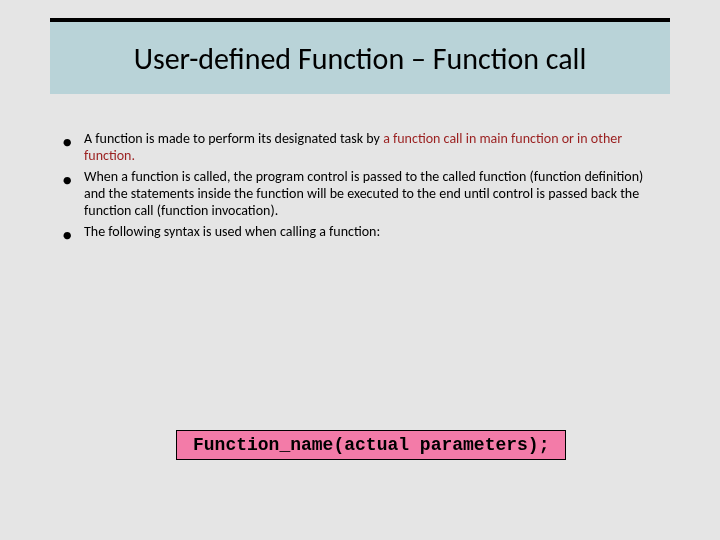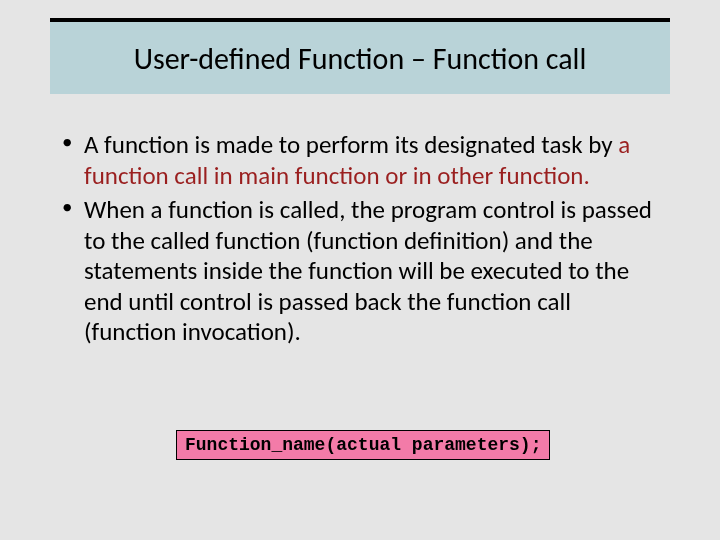--- a/index.html
+++ b/index.html
@@ -26,40 +26,40 @@
   .body {
     position: absolute;
     top: 130px;
     left: 54px;
     right: 54px;
   }
   ul { list-style: none; }
   li.bullet {
     position: relative;
     padding-left: 30px;
-    font-size: 25px;
+    font-size: 14px;
     line-height: 1.22;
     color: #000;
     margin-bottom: 4px;
   }
   li.bullet::before {
     content: "•";
     position: absolute;
     left: 8px;
     top: 0;
     font-size: 21px;
   }
   .highlight { color: #9a1f1f; }
   .syntax-box {
     position: absolute;
     top: 430px;
     left: 176px;
     background: #f37ba8;
     border: 1px solid #000;
-    padding: 4px 8px;
+    padding: 4px 16px;
     font-family: "Courier New", monospace;
     font-size: 18px;
     font-weight: bold;
     color: #000;
   }
 </style>
 </head>
 <body>
 
 <div class="slide">
@@ -68,19 +68,22 @@
   </div>
 
   <div class="body">
     <ul>
       <li class="bullet">
         <span>A function is made to perform its designated task by </span><span class="highlight">a function call in main function or in other function.</span><span></span>
       </li>
       <li class="bullet">
         <span>When a function is called, the program control is passed to the called function (function definition) and the statements inside the function will be executed to the end until control is passed back the function call (function invocation).</span>
       </li>
+      <li class="bullet">
+        <span>The following syntax is used when calling a function:</span>
+      </li>
     </ul>
   </div>
 
   <div class="syntax-box">
     <span>Function_name(actual parameters);</span>
   </div>
 </div>
 
 </body></html>

